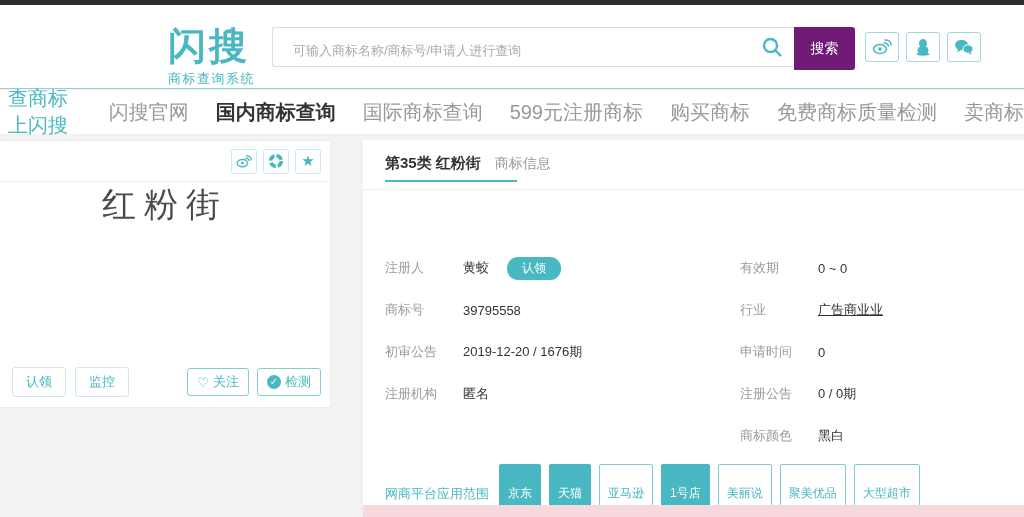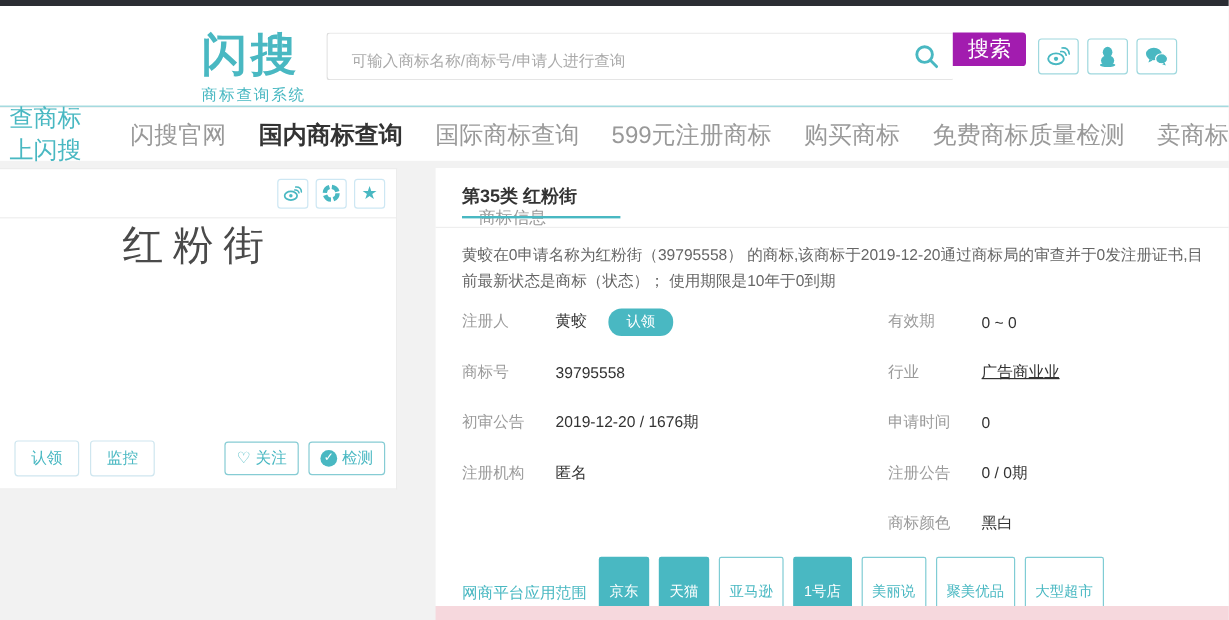--- a/index.html
+++ b/index.html
@@ -7,41 +7,41 @@
   body { font-family:"Liberation Sans","DejaVu Sans",sans-serif; background:#f2f2f2; position:relative; }
   .topbar { position:absolute; left:0; top:0; width:1024px; height:5px; background:#2b2d33; }
   header { position:absolute; left:0; top:5px; width:1024px; height:84px; background:#ffffff; border-bottom:1px solid #8fd2d8; }
   .logo { position:absolute; left:168px; top:20px; text-align:left; cursor:pointer; }
   .logo-text { font-size:38px; font-weight:bold; color:#49b8c2; letter-spacing:3px; line-height:1.15; }
   .logo-sub { font-size:13px; color:#49b8c2; letter-spacing:1.5px; margin-top:1px; }
   .search-wrap { position:absolute; left:272px; top:22px; width:522px; height:40px; }
   .search-wrap input { width:100%; height:100%; border:1px solid #ddd; border-right:none; border-radius:3px 0 0 3px; padding:7px 40px 0 20px; font-size:13px; color:#333; outline:none; font-family:inherit; }
   .search-wrap input::placeholder { color:#aaa; }
   .mag { position:absolute; right:10px; top:8px; width:24px; height:24px; cursor:pointer; }
-  .search-btn { position:absolute; left:794px; top:22px; width:61px; height:28px; background:#a21caf; color:#fff; border:none; border-radius:0 3px 3px 0; font-size:18px; cursor:pointer; font-family:inherit; }
+  .search-btn { position:absolute; left:794px; top:22px; width:61px; height:43px; background:#701a75; color:#fff; border:none; border-radius:0 3px 3px 0; font-size:14px; cursor:pointer; font-family:inherit; }
   .socials { position:absolute; left:865px; top:27px; display:flex; gap:7px; }
   .soc-box { width:34px; height:30px; border:1px solid #9fd8de; border-radius:3px; display:flex; align-items:center; justify-content:center; cursor:pointer; background:#fff; }
   nav { position:absolute; left:0; top:90px; width:1024px; height:44px; background:#fff; display:flex; align-items:center; padding-left:8px; }
   .slogan { font-size:20px; color:#49b8c2; margin-right:34px; }
   .nav-items { display:flex; gap:27px; }
   .nav-item { font-size:20px; color:#999; cursor:pointer; white-space:nowrap; }
   .nav-item.active { color:#333; font-weight:bold; }
   .left-card { position:absolute; left:0; top:140px; width:331px; height:268px; background:#fff; border:1px solid #ececec; border-left:none; }
   .share-row { position:absolute; top:0; left:0; right:0; height:41px; border-bottom:1px solid #eee; display:flex; align-items:center; justify-content:flex-end; gap:6px; padding-right:9px; }
   .share-box { width:26px; height:25px; border:1px solid #cde7f3; border-radius:3px; display:flex; align-items:center; justify-content:center; cursor:pointer; background:#fff; }
   .tm-area { position:absolute; top:41px; left:0; right:0; bottom:50px; display:flex; align-items:flex-start; justify-content:center; }
   .tm-text { font-family:"Liberation Serif","DejaVu Serif",serif; font-size:34px; color:#4a4a4a; letter-spacing:8px; }
   .lc-bottom { position:absolute; left:12px; right:9px; bottom:10px; display:flex; align-items:center; }
   .lc-btn { border:1px solid #cfe6ef; color:#49b8c2; background:#fff; font-size:13px; padding:5px 13px; border-radius:3px; cursor:pointer; margin-right:9px; font-family:inherit; }
   .lc-right { margin-left:auto; display:flex; gap:8px; }
   .lc-btn2 { border:1px solid #86ccd4; color:#49b8c2; background:#fff; font-size:13px; padding:4px 9px; border-radius:3px; cursor:pointer; display:flex; align-items:center; gap:4px; font-family:inherit; }
   .heart { font-family:"DejaVu Sans",sans-serif; font-size:13px; }
   .chk { width:14px; height:14px; background:#49b8c2; border-radius:50%; color:#fff; font-size:10px; line-height:14px; text-align:center; display:inline-block; }
   .right-card { position:absolute; left:363px; top:140px; width:661px; height:365px; background:#fff; }
-  .tabrow { position:absolute; left:22px; top:14px; display:flex; align-items:flex-start;flex-direction:column; }
+  .tabrow { position:absolute; left:22px; top:14px; display:flex; align-items:flex-end; }
   .dt-title { font-size:15px; font-weight:bold; color:#333; }
   .dt-sub { font-size:14px; color:#999; margin-left:14px; cursor:pointer; }
   .tab-underline { position:absolute; left:22px; top:40px; width:132px; height:2px; background:#49b8c2; }
   .dt-divider { position:absolute; left:0; right:0; top:49px; height:1px; background:#eee; }
   .desc { position:absolute; left:22px; right:12px; top:62px; font-size:13px; color:#666; line-height:1.65; }
   .fields { position:absolute; top:107px; }
   .fields.fl { left:22px; width:340px; }
   .fields.fr { left:377px; width:280px; }
   .frow { height:42px; display:flex; align-items:center; }
   .flabel { width:78px; font-size:13px; color:#9b9b9b; flex-shrink:0; }
@@ -152,21 +152,20 @@
   </div>
 </section>
 
 <section class="right-card">
   <div class="tabrow">
     <span class="dt-title">第35类 红粉街</span>
     <span class="dt-sub">商标信息</span>
   </div>
   <div class="tab-underline"></div>
   <div class="dt-divider"></div>
-  <p class="desc">黄蛟在0申请名称为红粉街（39795558） 的商标,该商标于2019-12-20通过商标局的审查并于0发注册证书,目前最新状态是商标（状态）； 使用期限是10年于0到期</p>
   <div class="fields fl" id="fields-left">
       <div class="frow">
         <span class="flabel">注册人</span>
         <span class="fvalue">黄蛟</span>
         <button class="claim-pill">认领</button>
       </div>
       <div class="frow">
         <span class="flabel">商标号</span>
         <span class="fvalue">39795558</span>
       </div>

